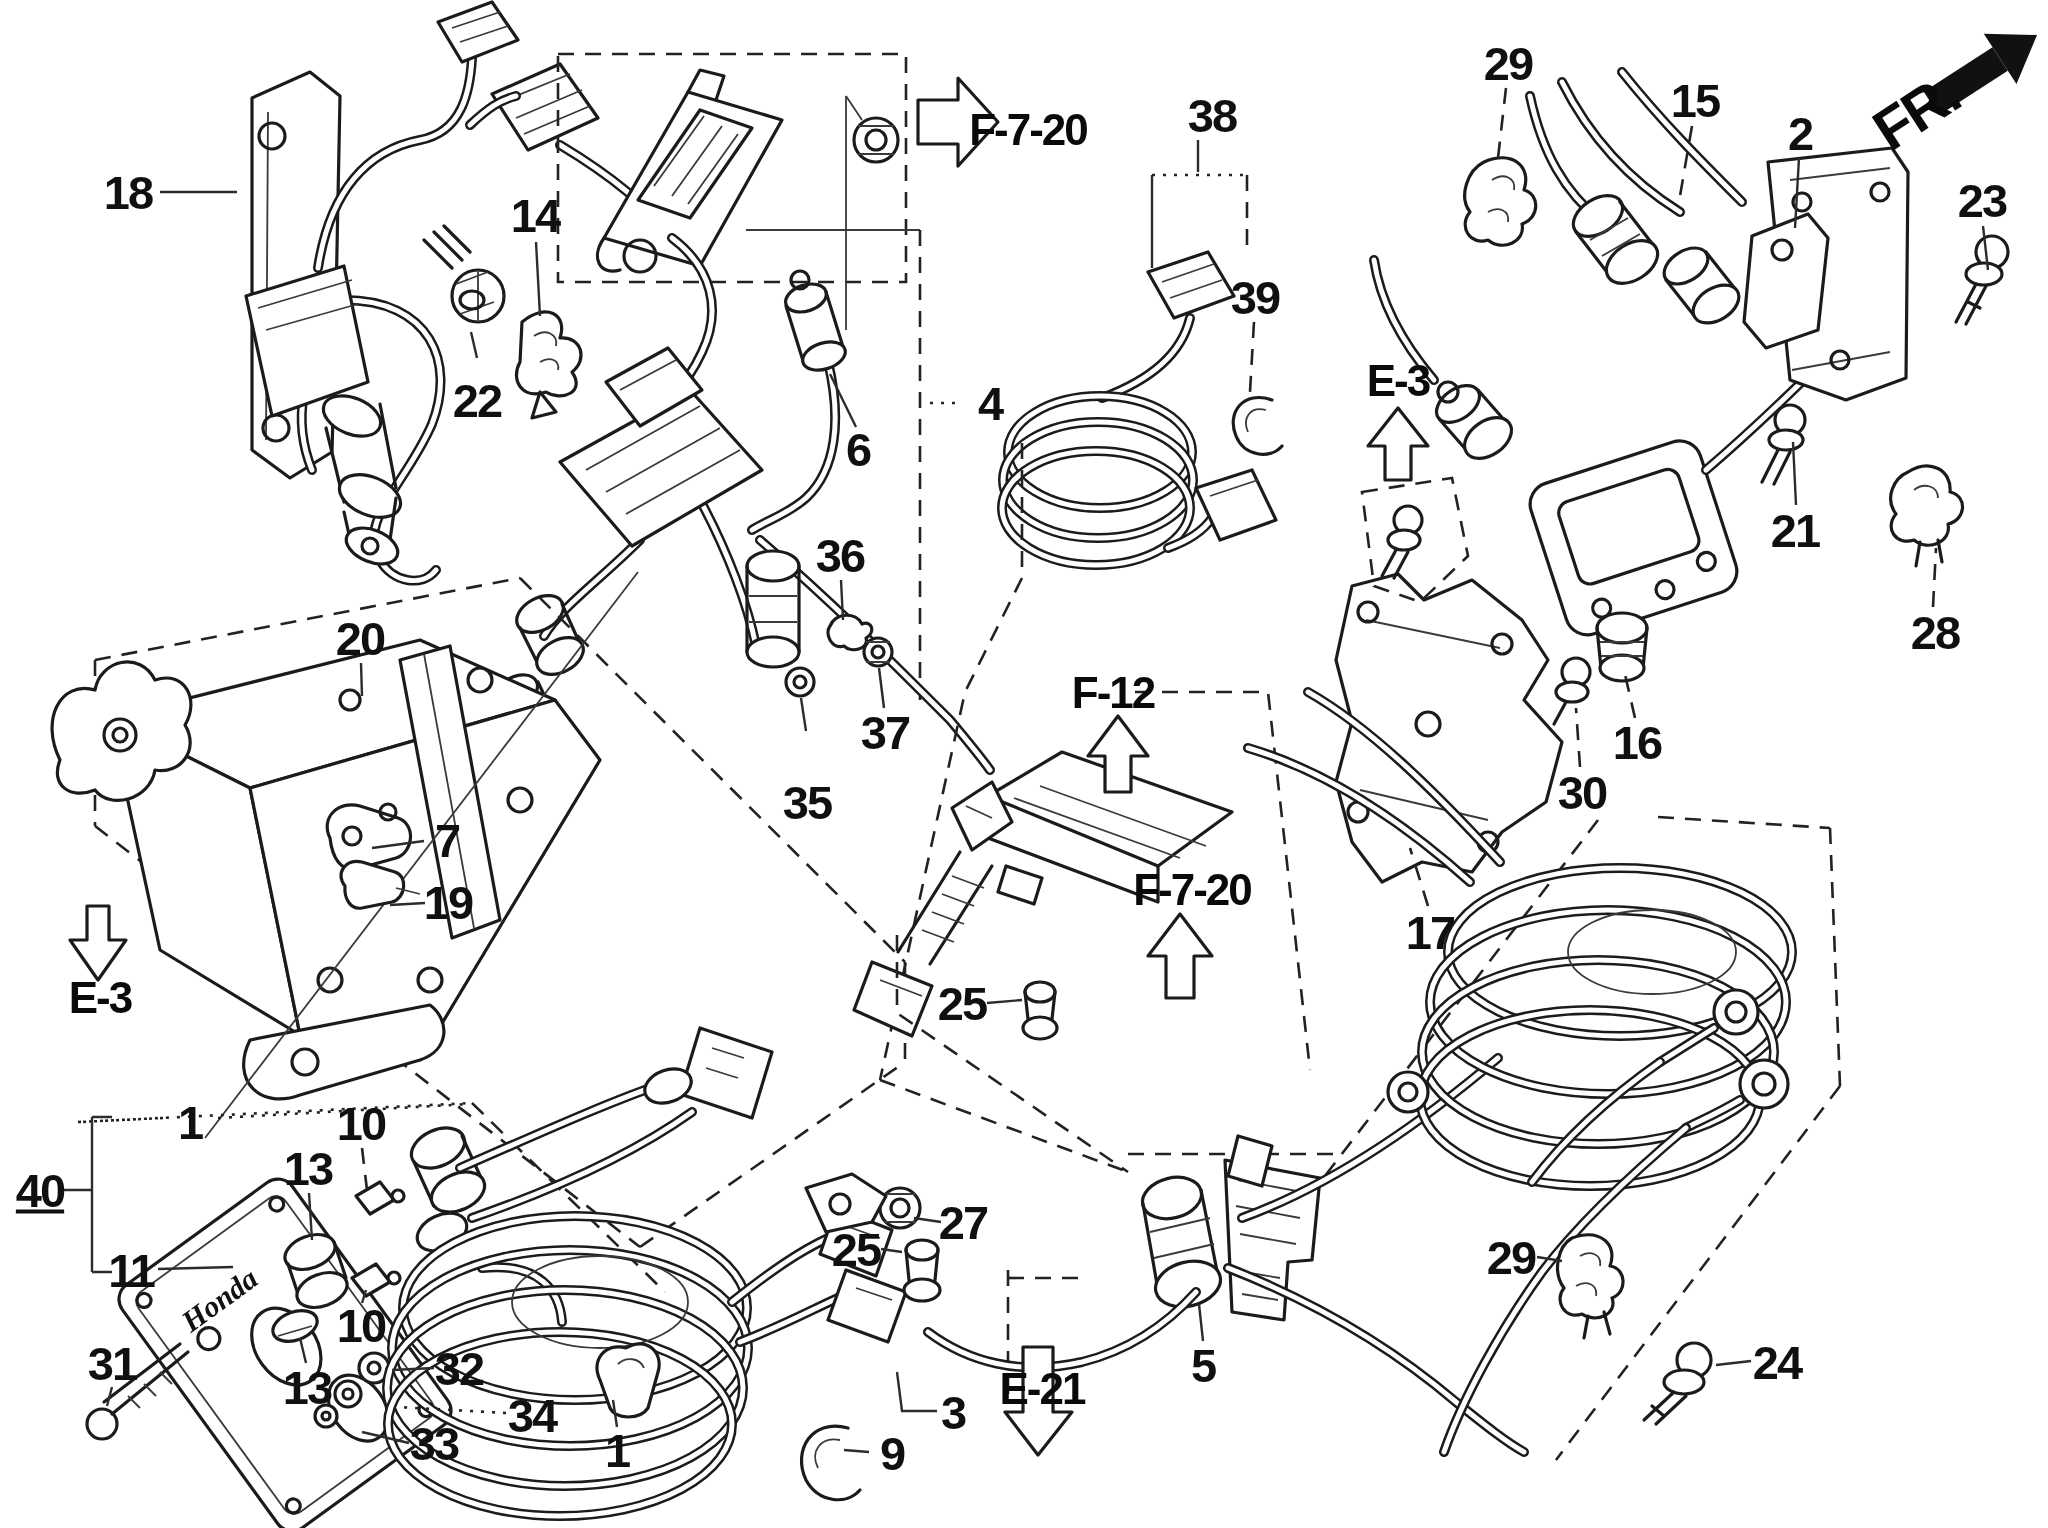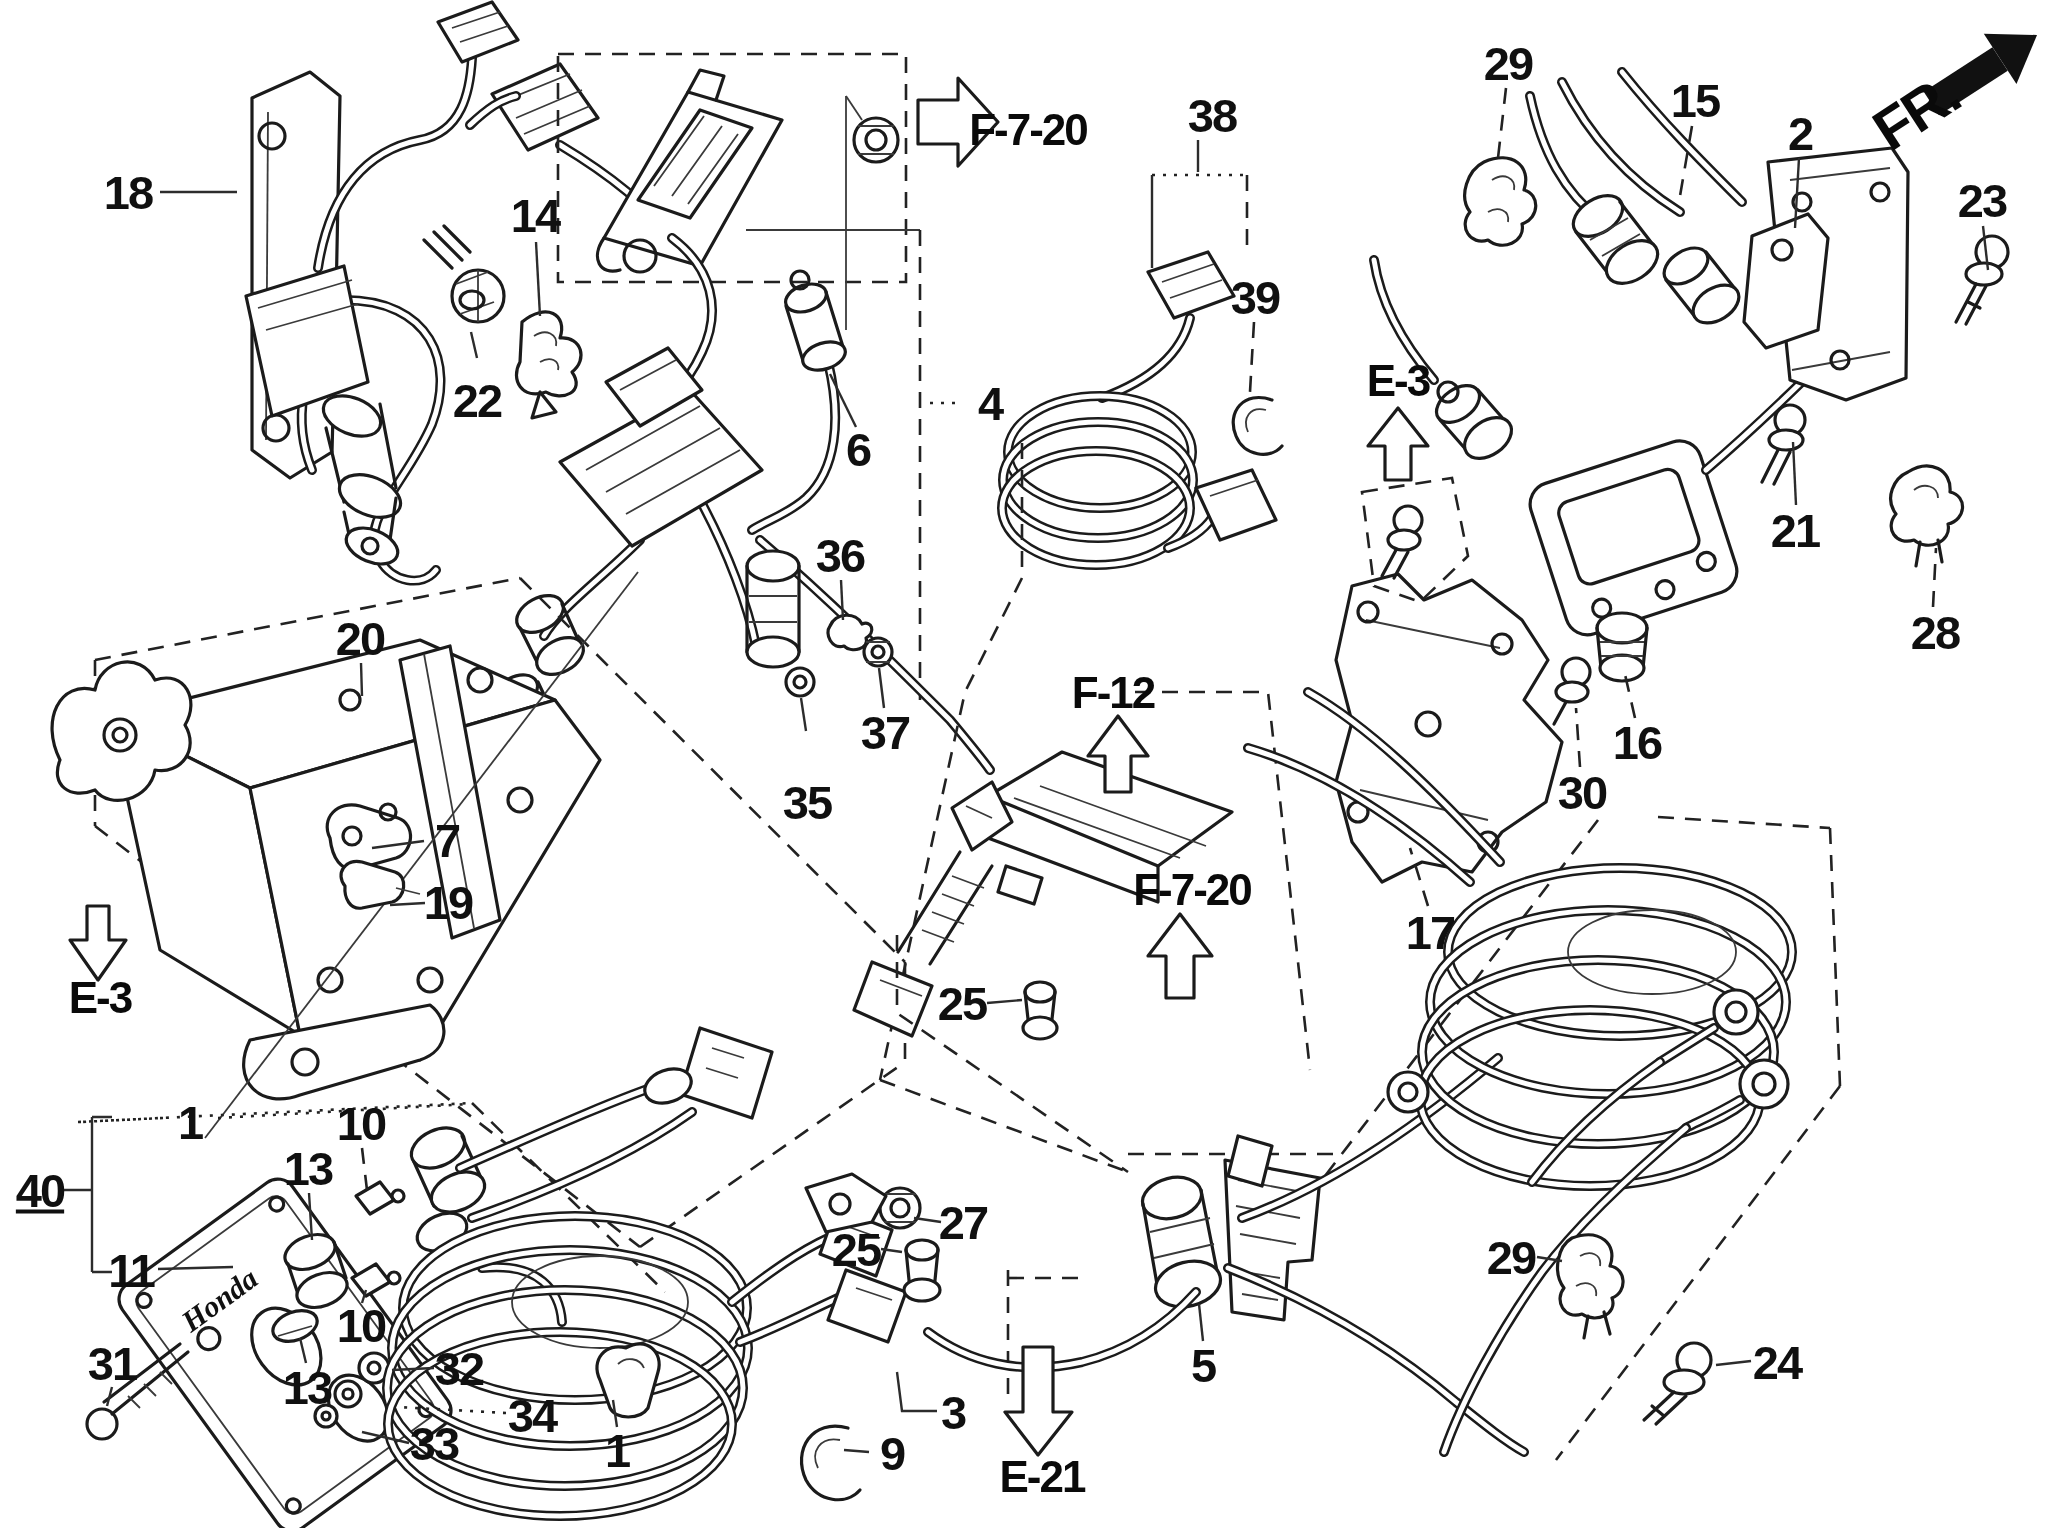--- a/index.html
+++ b/index.html
@@ -560,17 +560,17 @@
       <div class="part-label" style="left: 953px; top: 1412px;">3</div>
       <div class="part-label" style="left: 892px; top: 1453px;">9</div>
       <div class="part-label" style="left: 1203px; top: 1365px;">5</div>
       <div class="part-label" style="left: 1511px; top: 1257px;">29</div>
       <div class="part-label" style="left: 1777px; top: 1362px;">24</div>
       <div class="ref-label" style="left: 1028px; top: 130px;">F-7-20</div>
       <div class="ref-label" style="left: 1398px; top: 381px;">E-3</div>
       <div class="ref-label" style="left: 1113px; top: 693px;">F-12</div>
       <div class="ref-label" style="left: 1192px; top: 890px;">F-7-20</div>
       <div class="ref-label" style="left: 100px; top: 998px;">E-3</div>
-      <div class="ref-label" style="left: 1042px; top: 1477px;">E-21</div>
+      <div class="ref-label" style="left: 1042px; top: 1389px;">E-21</div>
       <div class="ref-label" style="left: 1916px; top: 112px; font-size: 58px; transform: translate(-50%, -50%) rotate(-33deg);">FR.</div>
     </div>
 
 </div>
 
 </body></html>

